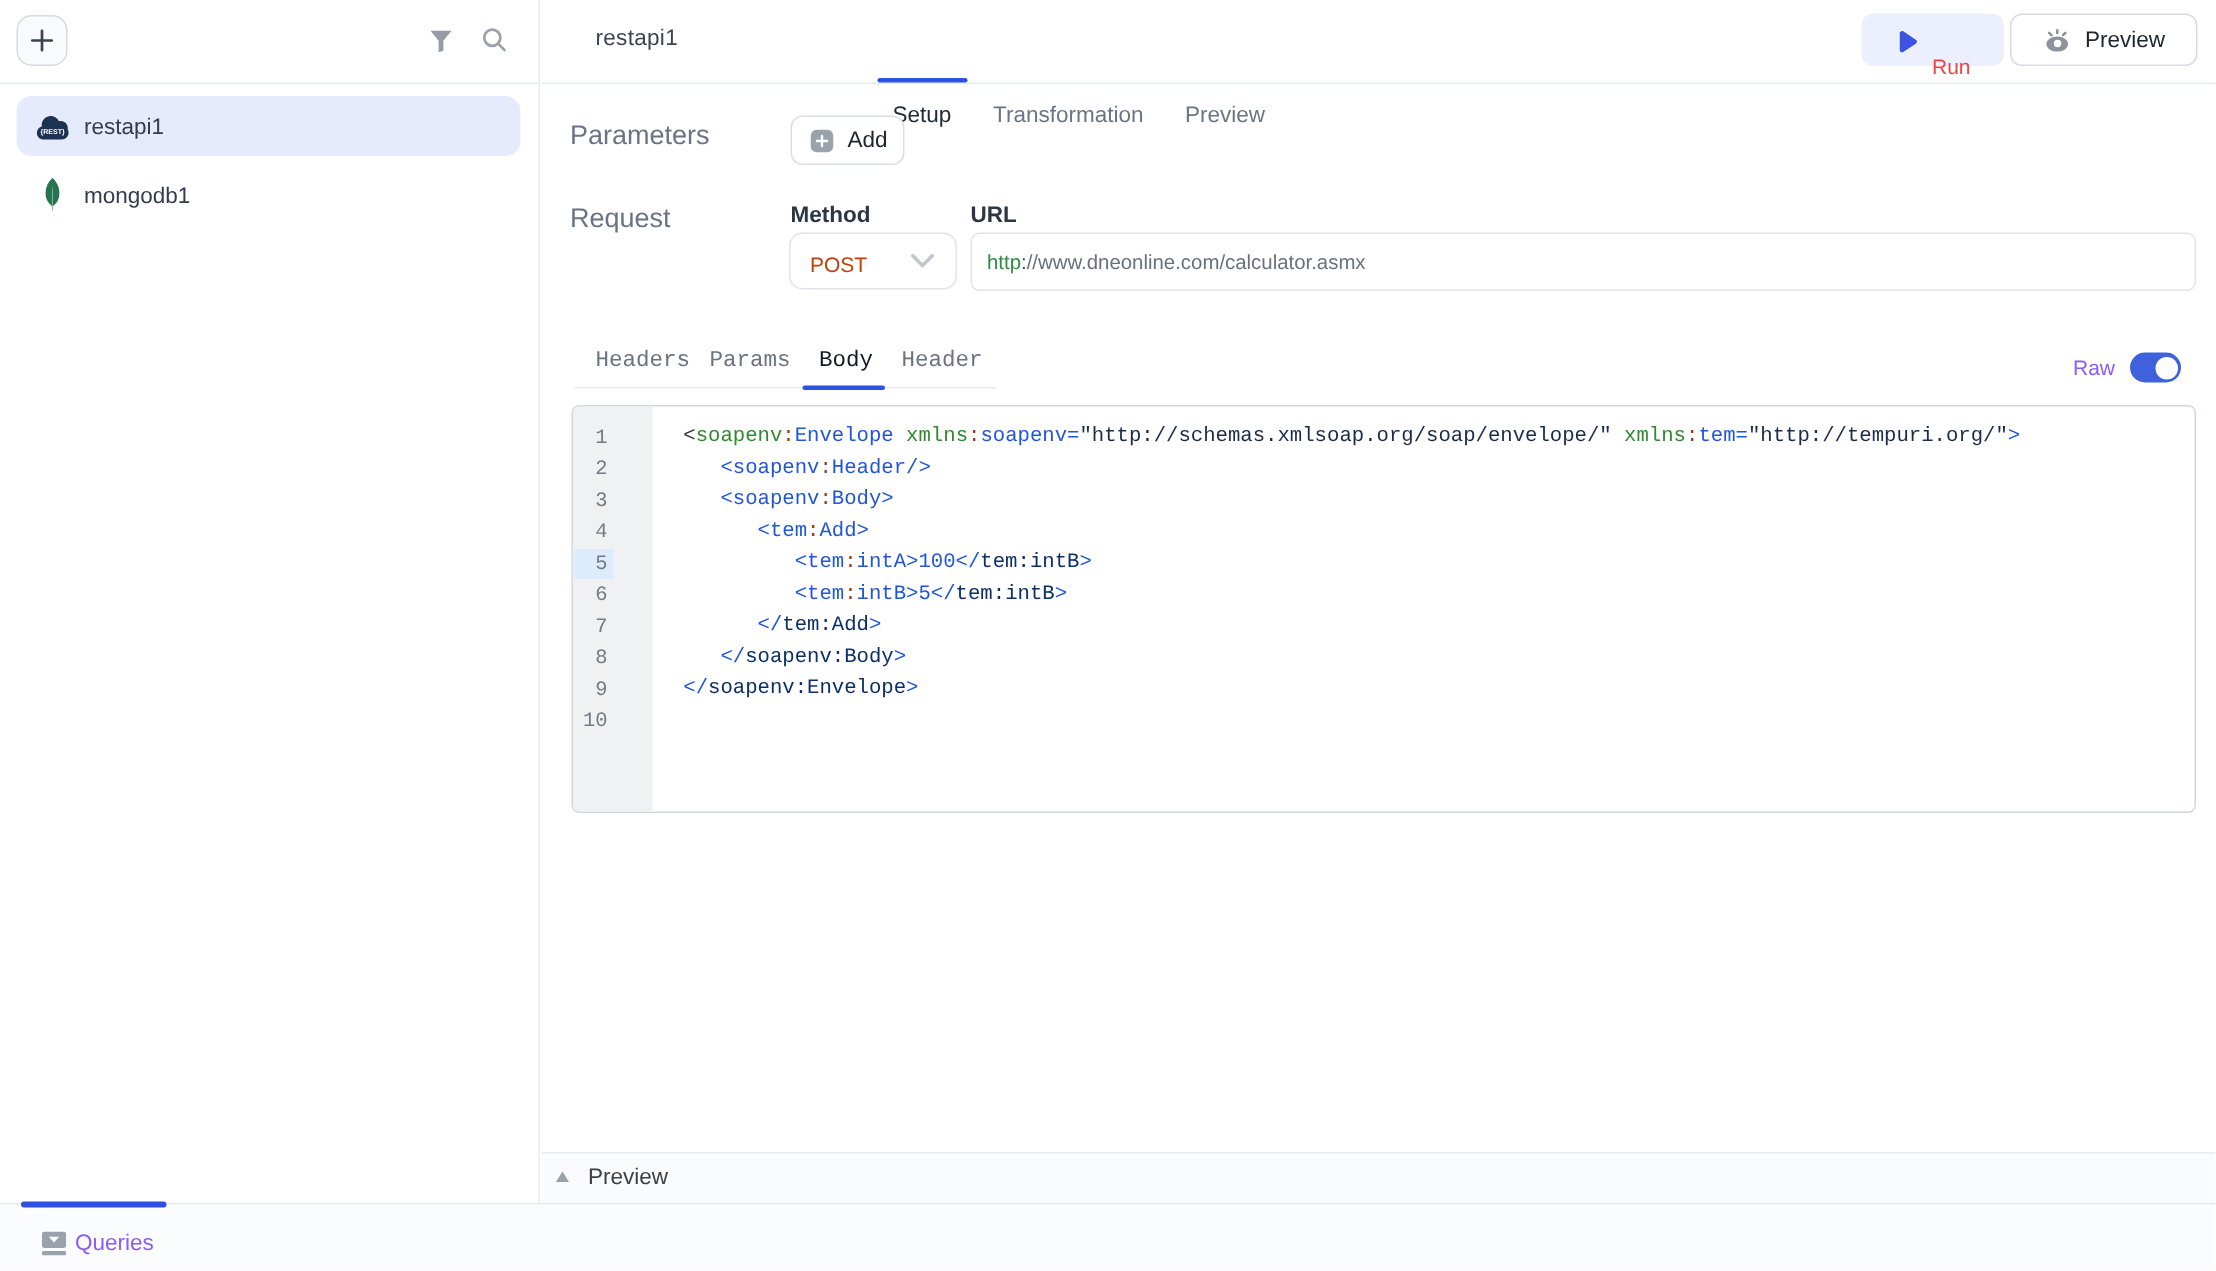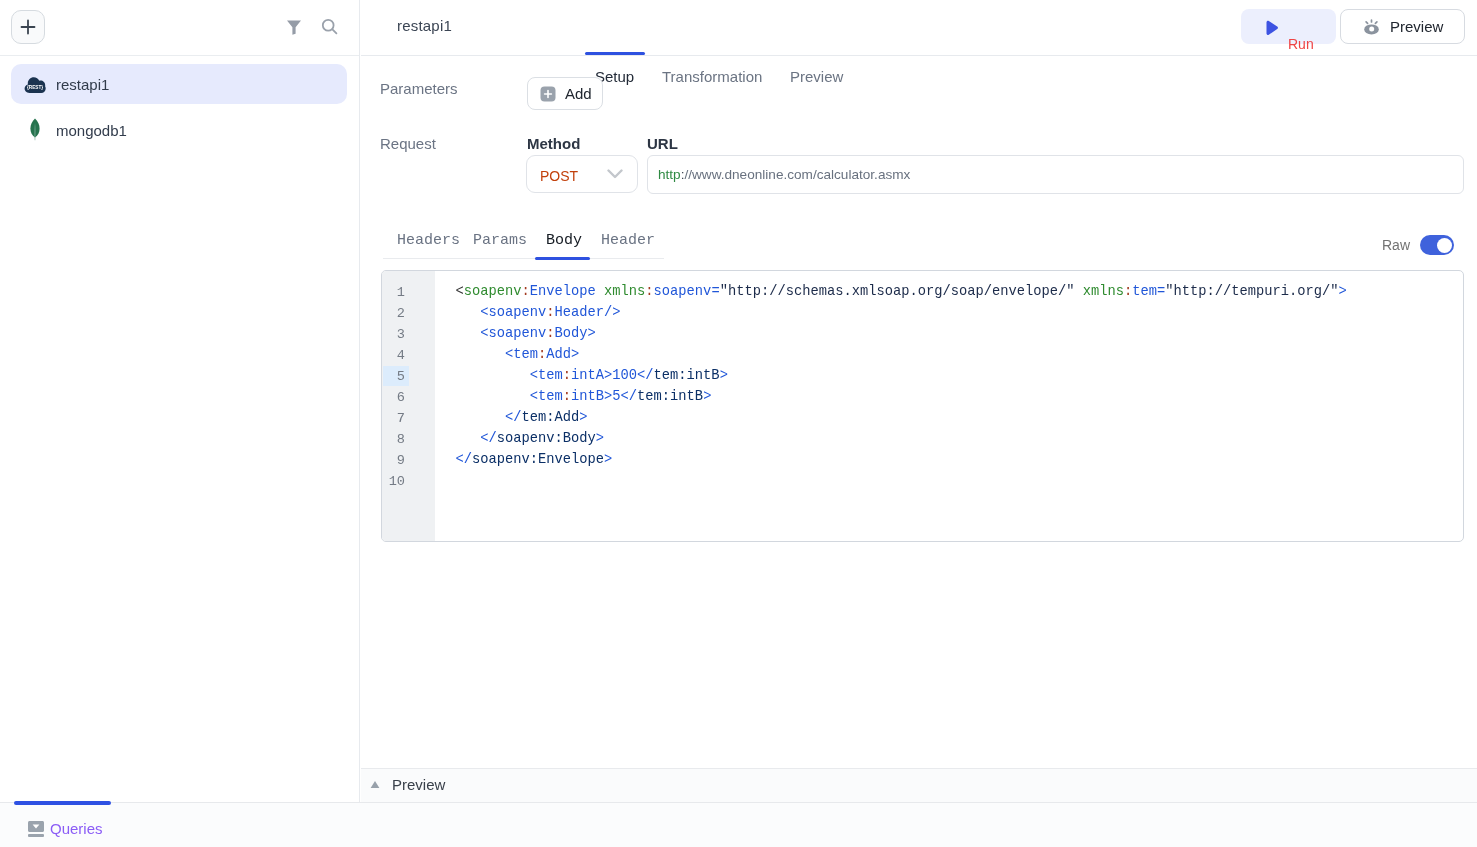--- a/index.html
+++ b/index.html
@@ -19,35 +19,35 @@
 
   
   #header { left:361px; top:0; width:1116px; height:56px; background:#fff; border-bottom:1px solid #e7eaee; }
   #qtitle { left:36px; top:19px; font-size:15px; color:#3b4554; font-weight:500; letter-spacing:.2px; }
   .htab { top:24px; font-size:15px; color:#6b7483;margin-top:44px; }
   #tab-setup { color:#232b38; font-weight:500; }
   #runbtn { left:880px; top:9px; width:95px; height:35px; border-radius:8px; background:#eceffd; }
   #prevbtn { left:979px; top:9px; width:125px; height:35px; border-radius:8px; background:#fff; border:1px solid #d7dbe1; }
 
   
-  .rowlabel { left:380px; font-size:15px; color:#6b7484; font-weight:500; }
+  .rowlabel { left:380px; font-size:18px; color:#6b7484; font-weight:500; }
   .boldlabel { font-size:15px; color:#2d3644; font-weight:700; }
 
   #addbtn { left:527px; top:77px; width:76px; height:33px; border:1px solid #dbdfe4; border-radius:8px; background:#fff; }
   #postsel { left:526px; top:155px; width:112px; height:38px; border:1px solid #e0e3e8; border-radius:9px; background:#fff; }
   #urlinput { left:647px; top:155px; width:817px; height:39px; border:1px solid #e0e3e8; border-radius:6px; background:#fff; }
   .mono { font-family:Liberation Sans, sans-serif; }
 
   
   #subtabs { left:383px; top:226px; width:281px; height:33px; border-bottom:1px solid #e9ebee; }
   .stab { top:6px; font-size:15px; color:#6a7383;font-family:Liberation Mono, monospace; }
   #body-ul { left:535px; top:257px; width:55px; height:3px; background:#2e51e0; border-radius:2px; }
 
   
-  #rawlbl { left:1382px; top:237px; font-size:14px; color:#737373; }
+  #rawlbl { left:1382px; top:237px; font-size:14px; color:#8b5cf6; }
   #toggle { left:1420px; top:235px; width:34px; height:20px; border-radius:10px; background:#3f62dc; }
   #knob { left:1437px; top:237.5px; width:15px; height:15px; border-radius:50%; background:#fff; }
 
   
   #editor { left:381px; top:270px; width:1083px; height:272px; border:1px solid #d2d7de; border-radius:5px; background:#fff; overflow:hidden; }
   #gutter { left:0; top:0; width:53px; height:270px; background:#eff1f3; }
   .lnum { position:absolute; width:22px; text-align:right; font-family:"Liberation Mono", monospace; font-size:13.6px; line-height:21px; color:#747b85; left:1px; }
   #activegut { left:0.5px; top:95px; width:26px; height:20px; background:#dcecfc; }
   #code { position:absolute; left:73.5px; top:10px; font-family:"Liberation Mono", monospace; font-size:13.75px; line-height:21px; white-space:pre; }
   .cb { color:#2056d8; }   

